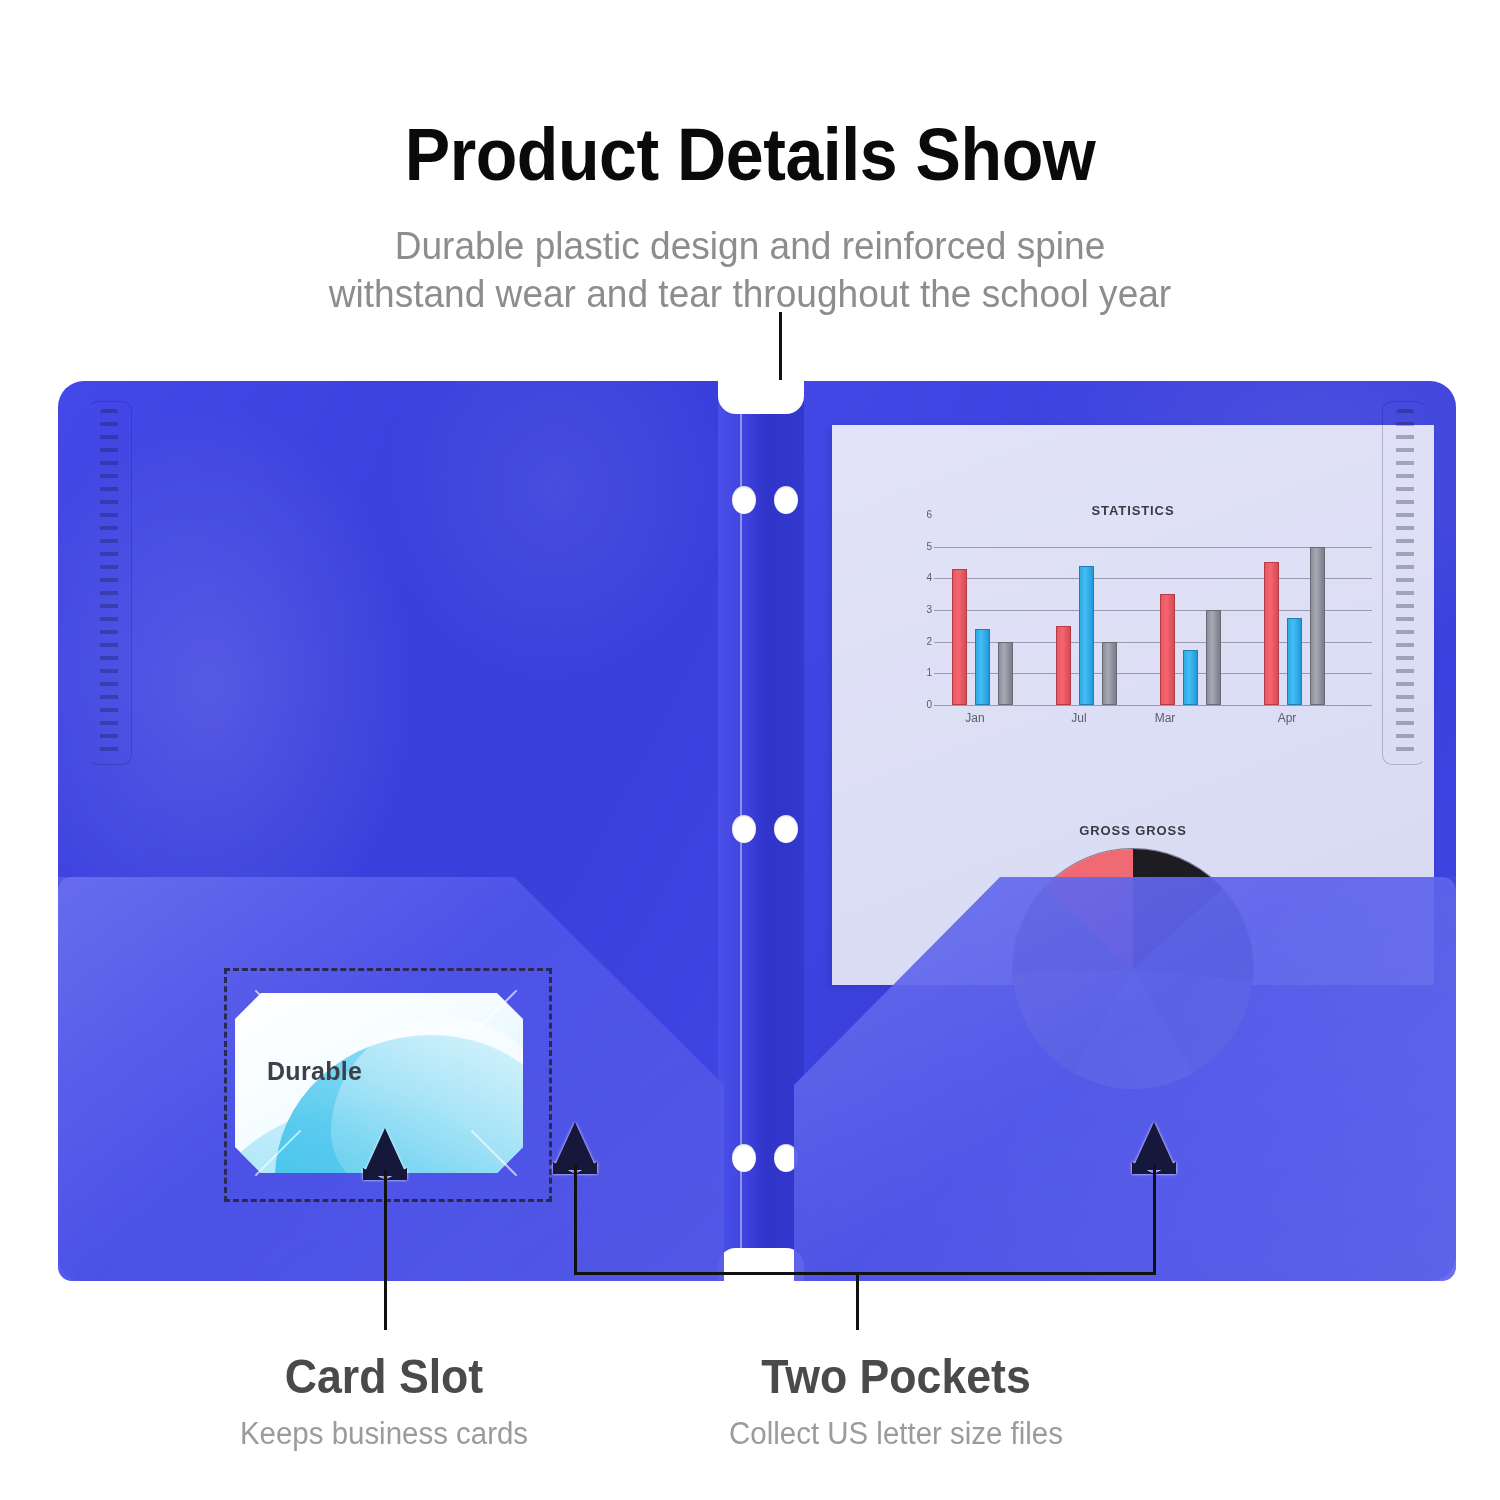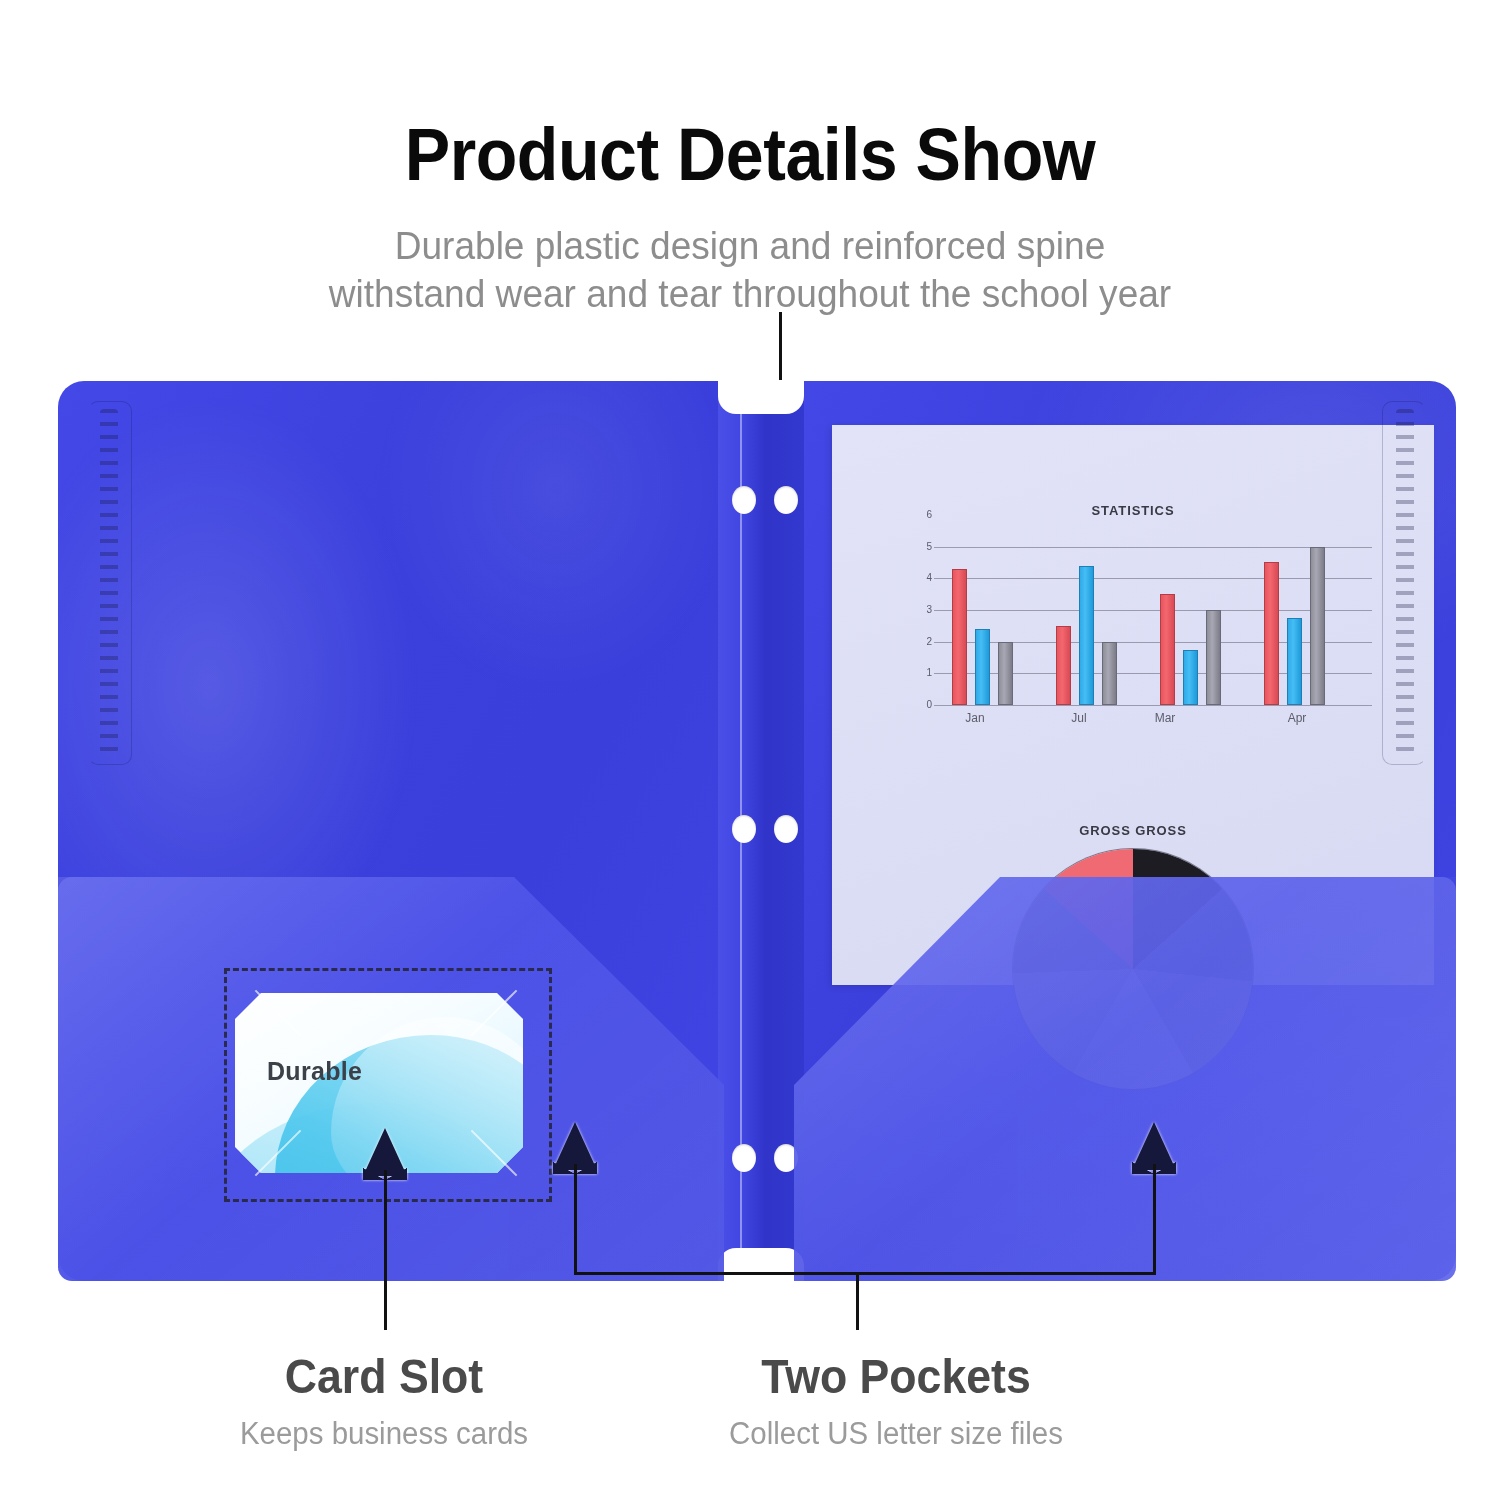--- a/index.html
+++ b/index.html
@@ -286,21 +286,21 @@
         <div class="bar blue" style="left:265px; height:55px;"></div>
         <div class="bar gray" style="left:288px; height:95px;"></div>
 
         <div class="bar red" style="left:346px; height:143px;"></div>
         <div class="bar blue" style="left:369px; height:87px;"></div>
         <div class="bar gray" style="left:392px; height:158px;"></div>
 
         <div class="xlabel" style="left:27px;">Jan</div>
         <div class="xlabel" style="left:131px;">Jul</div>
         <div class="xlabel" style="left:217px;">Mar</div>
-        <div class="xlabel" style="left:349px;">Apr</div>
+        <div class="xlabel" style="left:339px;">Apr</div>
       </div>
 
       <div class="pie-title">GROSS GROSS</div>
       <div class="pie"></div>
     </div>
 
     <div class="spine">
       <div class="crease"></div>
     </div>
     <div class="notch-top"></div>

